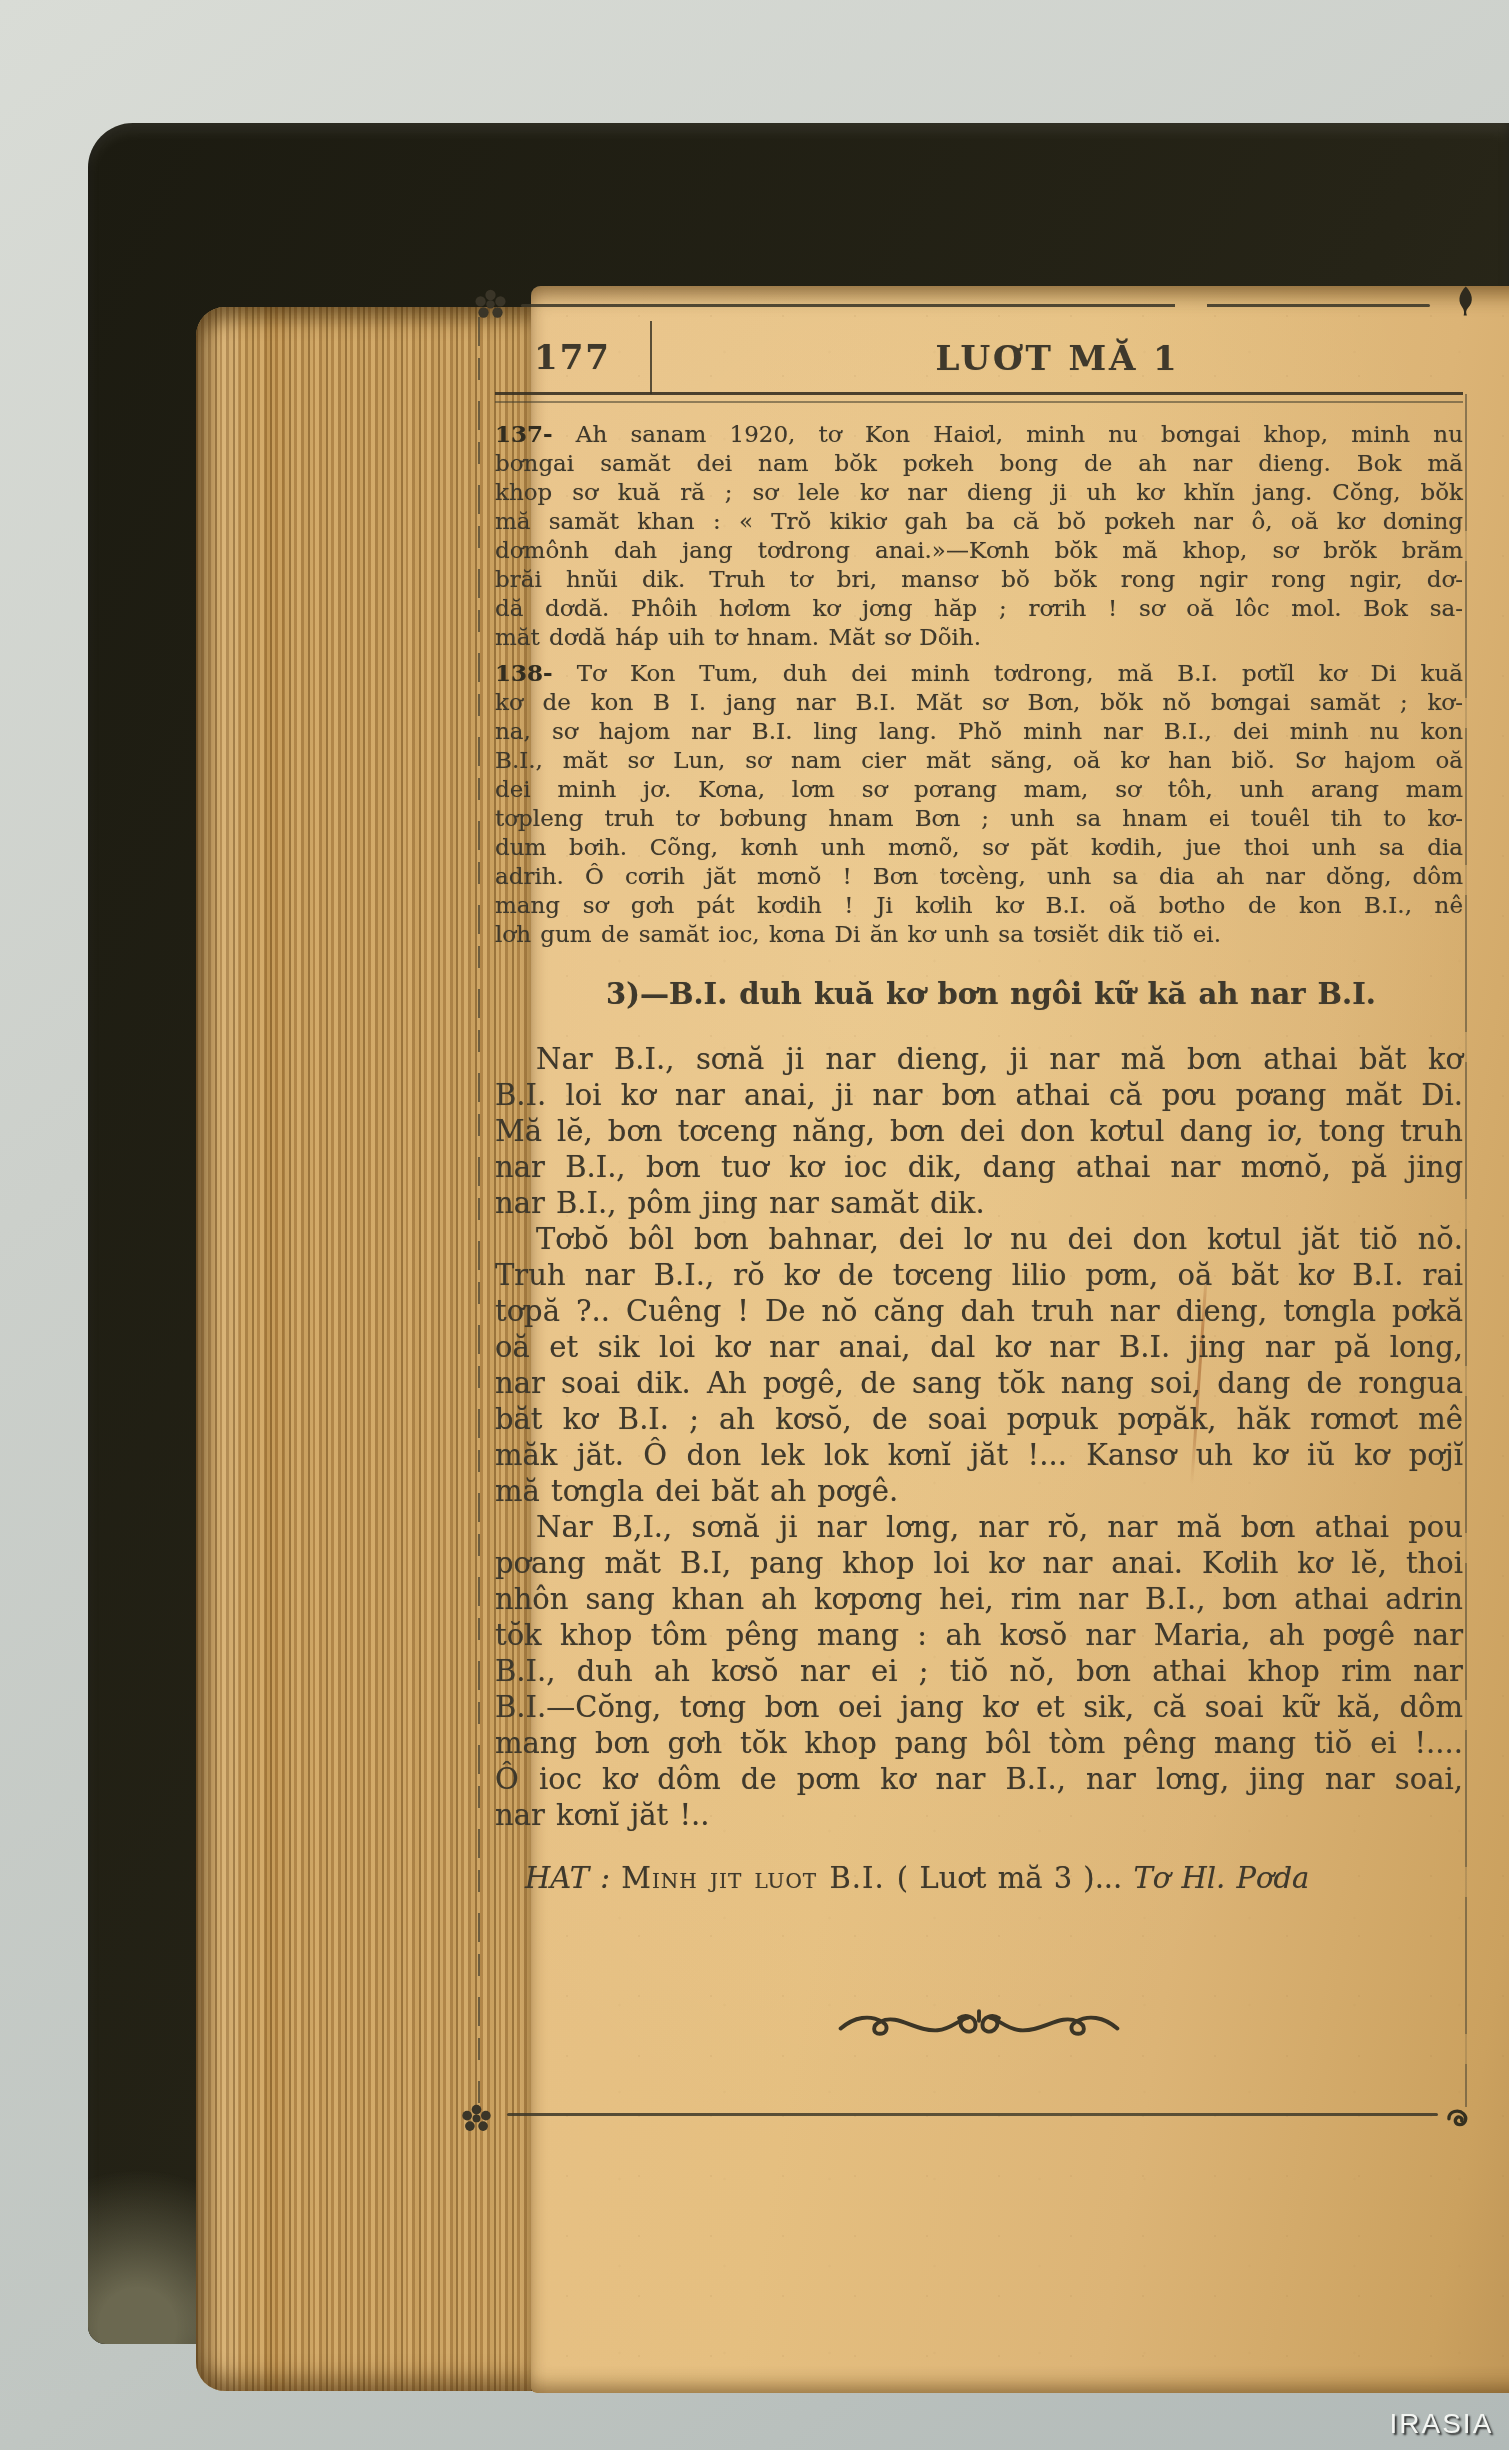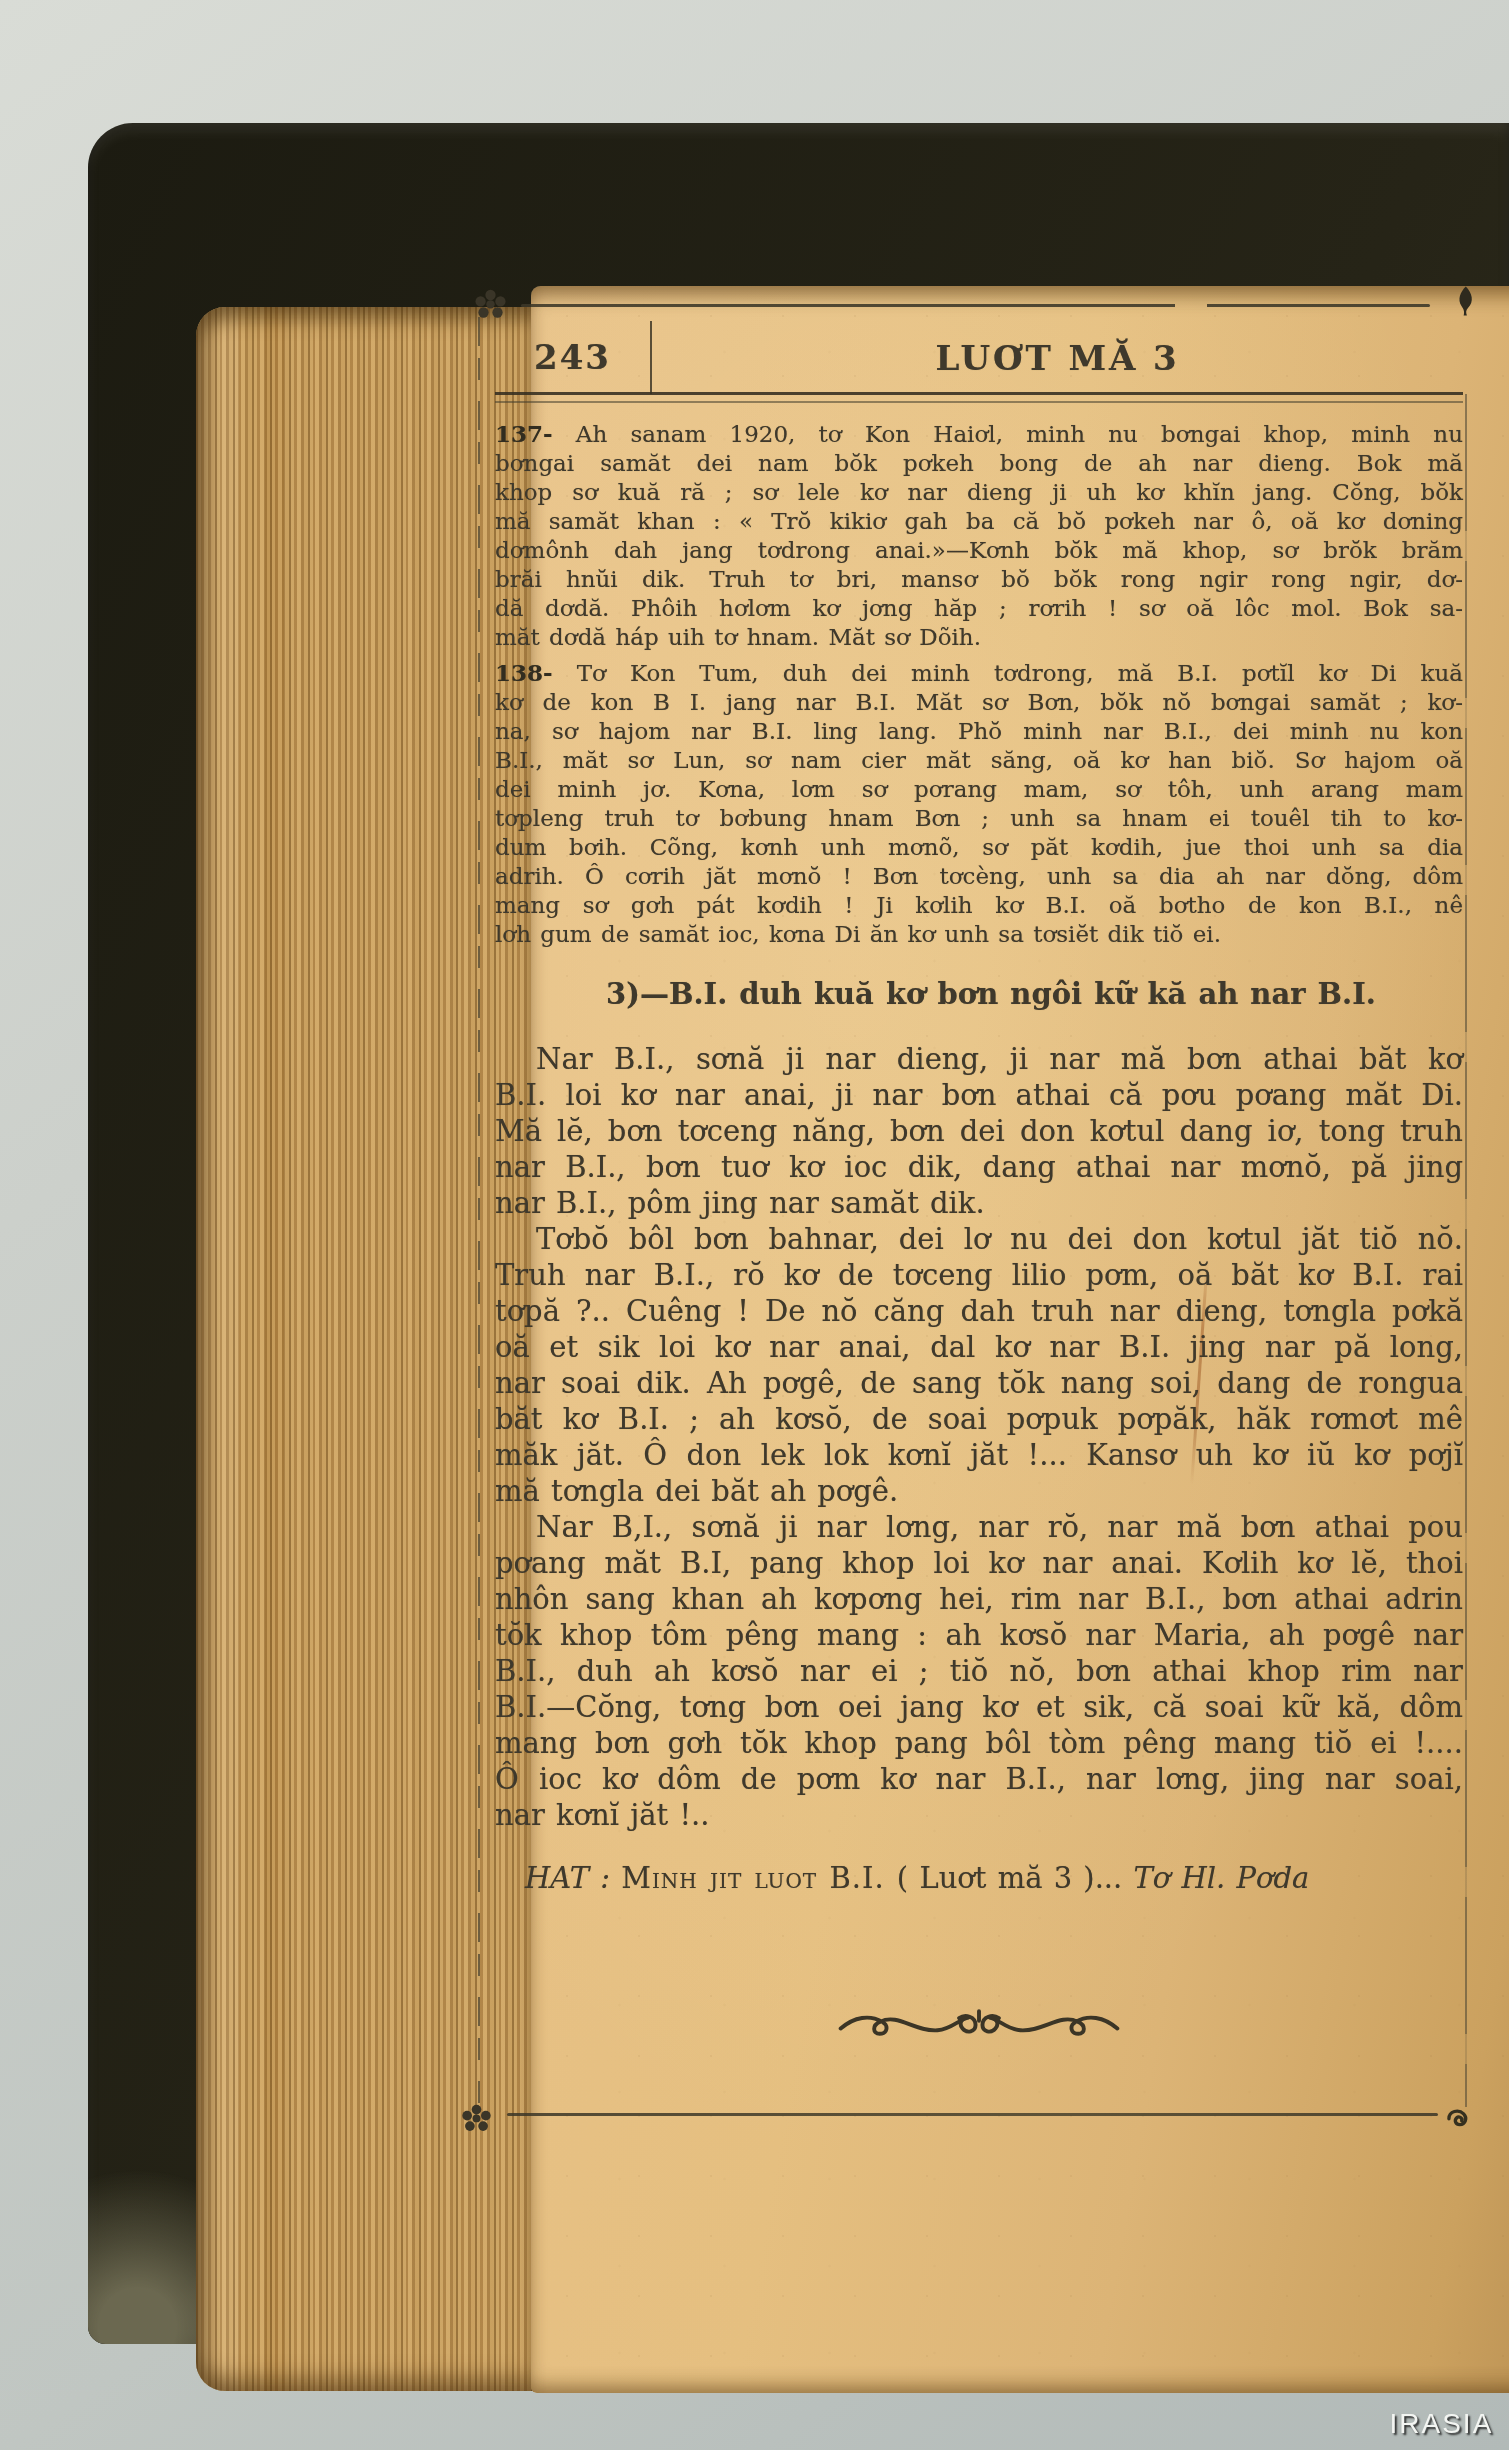--- a/index.html
+++ b/index.html
@@ -112,22 +112,22 @@
         </span>
         <div class="rule"></div>
         <span class="orn-tr">
           <svg width="21.6" height="33" viewBox="0 0 20 30">
               <path d="M10 2 C16 8 18 16 12 22 C10 24 10 26 11 29 L8 29 C9 25 8 23 6 20 C2 14 5 7 10 2 Z" fill="#2e2a1e"></path>
             </svg>
         </span>
       </div>
 
       <div class="header">
-        <div class="pagenum-cell">243</div>
-        <div class="title-cell">LUƠT MĂ 3</div>
+        <div class="pagenum-cell">177</div>
+        <div class="title-cell">LUƠT MĂ 1</div>
       </div>
       <div class="rule2"></div>
 
       <div class="body" id="body-container">
           <div class="para sec-small ">
             <div class="line"><b>137-</b> Ah sanam 1920, tơ Kon Haiơl, minh nu bơngai khop, minh nu</div>
             <div class="line">bơngai samăt dei nam bŏk pơkeh bong de ah nar dieng. Bok mă</div>
             <div class="line">khop sơ kuă ră ; sơ lele kơ nar dieng ji uh kơ khĭn jang. Cŏng, bŏk</div>
             <div class="line">mă samăt khan : « Trŏ kikiơ gah ba că bŏ pơkeh nar ô, oă kơ dơning</div>
             <div class="line">dơmônh dah jang tơdrong anai.»—Kơnh bŏk mă khop, sơ brŏk brăm</div>

